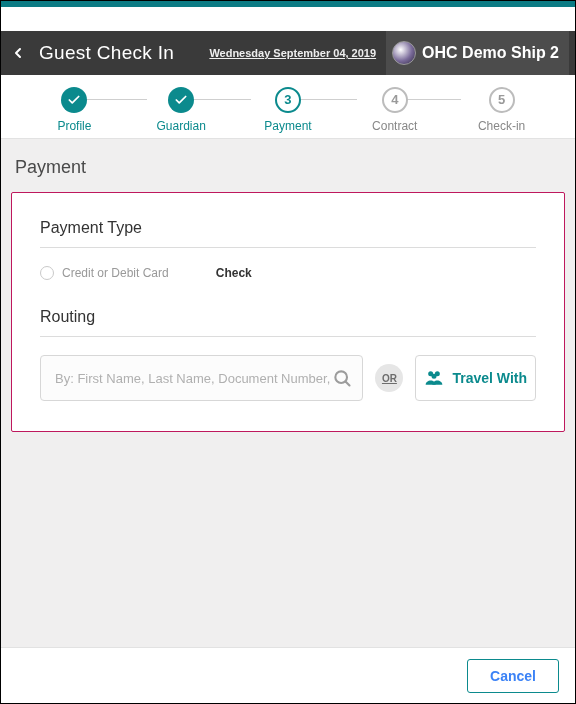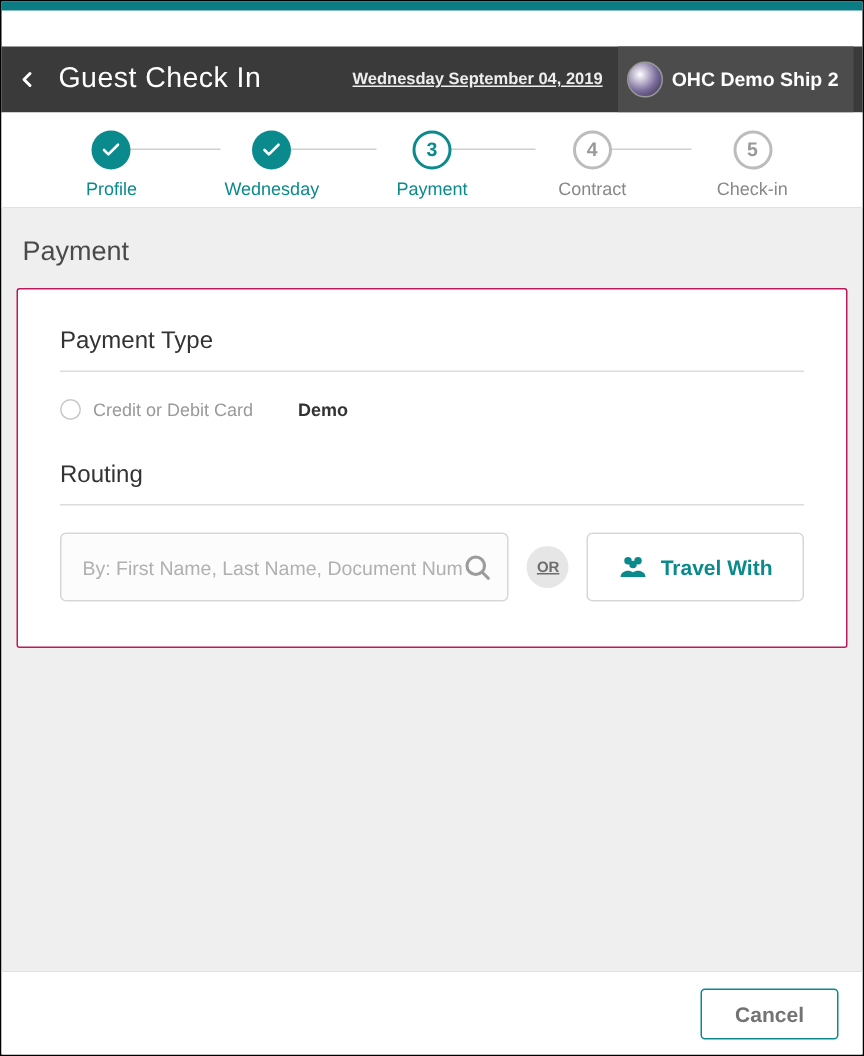--- a/index.html
+++ b/index.html
@@ -10,21 +10,21 @@
   .header {
     background: #3a3a3a; color: #fff; height: 44px; display: flex; align-items: center;
     padding: 0 6px; gap: 10px; flex: 0 0 auto; position: relative; margin-top: 24px;
   }
   .back-chevron { width: 22px; height: 22px; display:flex; align-items:center; justify-content:center; cursor:pointer;}
   .header-title { font-size: 19px; font-weight: 500; letter-spacing: .3px; }
   .header-date { margin-left: auto; font-size: 11px; font-weight: 600; color: #eee; text-decoration: underline; }
   .ship-block { background:#4c4c4c; height:44px; display:flex; align-items:center; padding:0 10px 0 6px; gap:6px; }
   .ship-avatar { width:24px; height:24px; border-radius:50%; background: radial-gradient(circle at 35% 35%, #fff, #7a6b9a 55%, #2e2740); border:1px solid #999; }
   .ship-meta { display:flex; flex-direction:column; line-height:1.1; }
-  .ship-name { font-size:13px; font-weight:700; color:#fff; }
+  .ship-name { font-size:16px; font-weight:700; color:#fff; }
   .ship-sub { font-size:10px; color:#bdbdbd; filter: blur(1.2px); opacity:.9; }
 
   .stepper {
     background:#fff; height:64px; display:flex; align-items:center; justify-content:space-around;
     padding: 6px 20px 0 20px; position:relative; flex:0 0 auto;
     border-bottom:1px solid #e2e2e2;
   }
   .step { display:flex; flex-direction:column; align-items:center; gap:6px; width:80px; cursor:pointer; position:relative; z-index:2;}
   .step-circle { width:26px; height:26px; border-radius:50%; display:flex; align-items:center; justify-content:center; font-size:13px; font-weight:600; background:#fff;}
   .step-done .step-circle { background:#0b8a8d; color:#fff; }
@@ -33,36 +33,36 @@
   .step-label { font-size:12px; }
   .step-done .step-label, .step-active .step-label { color:#0b8a8d; }
   .step-pending .step-label { color:#888; }
   .step-line { position:absolute; top:24px; height:1px; background:#cfcfcf; z-index:1;}
 
   .body { flex:1 1 auto; background:#f0efef; overflow:auto; padding: 18px 10px 10px 10px; }
   .page-h { font-size:18px; color:#4a4a4a; font-weight:400; margin: 0 0 14px 4px;}
   .card { background:#fff; border:1px solid #be185d; border-radius:2px; padding: 26px 28px 30px 28px; }
   .section-h { font-size:16px; color:#333; font-weight:400; margin-bottom:10px; }
   .hr { height:1px; background:#dcdcdc; margin-bottom:18px;}
-  .pt-row { display:flex; align-items:flex-end; gap:30px; font-size:12px; margin-bottom:28px;}
+  .pt-row { display:flex; align-items:flex-end; gap:47px; font-size:12px; margin-bottom:28px;}
   .radio-wrap { display:flex; align-items:center; gap:8px; color:#999; cursor:pointer;}
   .radio { width:14px; height:14px; border:1.5px solid #c9c9c9; border-radius:50%; }
   .cash { color:#333; font-weight:700; font-size:12px;}
   .routing-row { display:flex; align-items:center; gap:12px; margin-top:12px;}
   .search-box { flex:1; display:flex; align-items:center; border:1px solid #d7d7d7; border-radius:4px; background:#fcfcfc; height:46px; padding:0 10px 0 14px;}
   .search-box input { flex:1; border:none; outline:none; background:transparent; font-size:13px; color:#333;}
   .search-box input::placeholder { color:#b0b0b0; }
   .search-icon { color:#9c9c9c; }
   .or-badge { width:28px; height:28px; border-radius:50%; background:#e6e6e6; color:#6d6d6d; font-size:10px; font-weight:700; display:flex; align-items:center; justify-content:center;text-decoration:underline;}
-  .travel-btn { border:1px solid #d7d7d7; border-radius:4px; height:46px; padding:0 20px; display:flex; align-items:center; gap:8px; color:#0b8a8d; font-weight:700; font-size:14px; cursor:pointer; background:#fff;}
+  .travel-btn { border:1px solid #d7d7d7; border-radius:4px; height:46px; padding:0 8px; display:flex; align-items:center; gap:8px; color:#0b8a8d; font-weight:700; font-size:14px; cursor:pointer; background:#fff;}
   .group-icon { color:#0b8a8d; }
 
   .footer { height:56px; background:#fff; border-top:1px solid #e2e2e2; display:flex; align-items:center; justify-content:flex-end; gap:12px; padding:0 16px; flex:0 0 auto;}
   .btn { height:34px; padding:0 22px; border-radius:3px; font-size:14px; font-weight:600; cursor:pointer; display:flex; align-items:center;}
-  .btn-cancel { background:#fff; color:#737373; border:1.5px solid #0b8a8d;margin-left:35px; }
+  .btn-cancel { background:#fff; color:#3b82f6; border:1.5px solid #0b8a8d;margin-left:35px; }
   .btn-next { background:#0b8a8d; color:#fff; border:1.5px solid #0b8a8d; }
 </style>
 </head>
 <body>
 
 <div class="frame">
   <div class="topbar"></div>
 
   <div class="header">
     <div class="back-chevron">
@@ -94,21 +94,21 @@
           </svg>
       </div>
       <div class="step-label">Profile</div>
     </div>
     <div class="step step-done">
       <div class="step-circle">
         <svg width="14" height="14" viewBox="0 0 24 24" fill="none" stroke="#fff" stroke-width="3" stroke-linecap="round" stroke-linejoin="round">
             <polyline points="20 6 9 17 4 12"></polyline>
           </svg>
       </div>
-      <div class="step-label">Wednesday</div>
+      <div class="step-label">Guardian</div>
     </div>
     <div class="step step-active">
       <div class="step-circle">3</div>
       <div class="step-label">Payment</div>
     </div>
     <div class="step step-pending">
       <div class="step-circle">4</div>
       <div class="step-label">Contract</div>
     </div>
     <div class="step step-pending">
@@ -121,21 +121,21 @@
     <div class="page-h">Payment</div>
     <div class="card">
 
       <div class="section-h">Payment Type</div>
       <div class="hr"></div>
       <div class="pt-row">
         <label class="radio-wrap">
           <span class="radio"></span>
           <span>Credit or Debit Card</span>
         </label>
-        <div class="cash">Demo</div>
+        <div class="cash">Check</div>
       </div>
 
       <div class="section-h">Routing</div>
       <div class="hr"></div>
       <div class="routing-row">
         <div class="search-box">
           <input type="text" placeholder="By: First Name, Last Name, Document Number, Booking N" style="">
           <svg class="search-icon" width="20" height="20" viewBox="0 0 24 24" fill="none" stroke="currentColor" stroke-width="2.5" stroke-linecap="round" stroke-linejoin="round">
               <circle cx="11" cy="11" r="7"></circle>
               <line x1="21" y1="21" x2="16.2" y2="16.2"></line>

